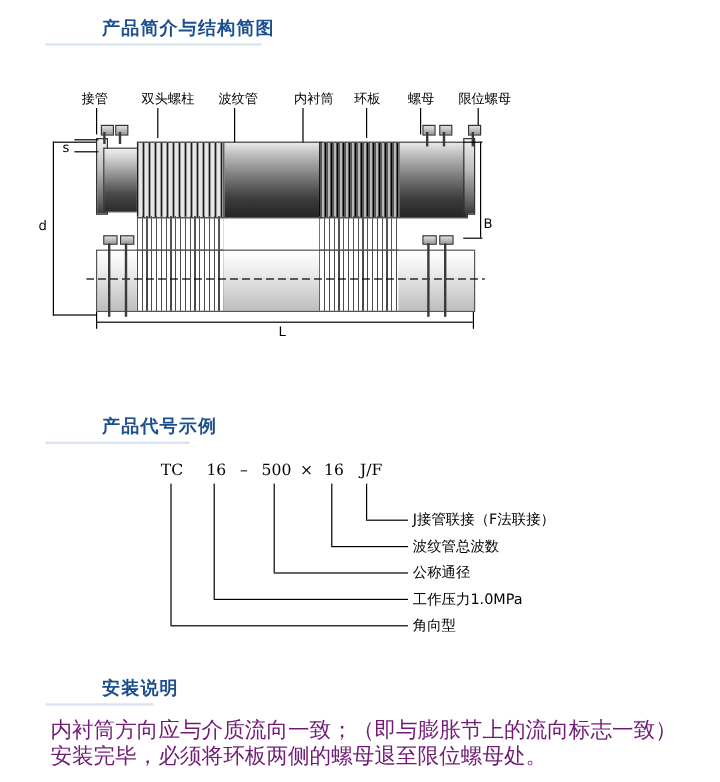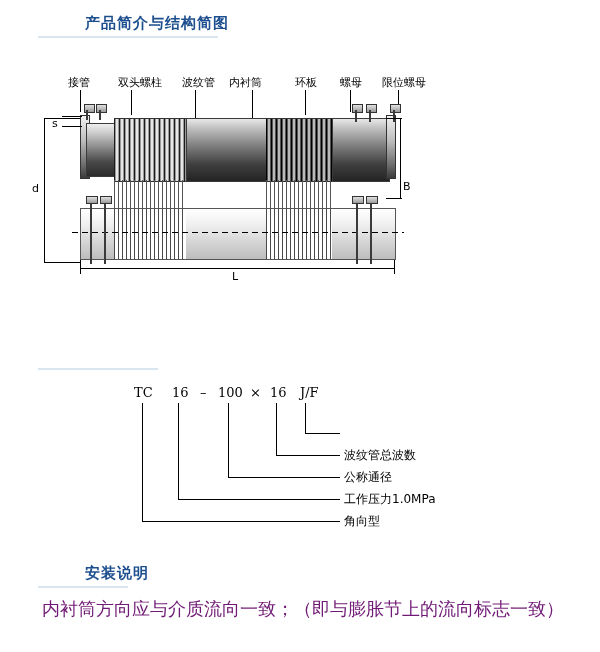--- a/index.html
+++ b/index.html
@@ -174,21 +174,21 @@
 <div class="page">
 
   <div class="section-title" style="left:38px; top:14px;">产品简介与结构简图</div>
   <div class="title-rule" style="left:38px; top:36px; width:180px;"></div>
 
   <div class="diagram">
 
     <div class="callout-label" style="left:68px; top:15px;">接管</div>
     <div class="callout-label" style="left:118px; top:15px;">双头螺柱</div>
     <div class="callout-label" style="left:182px; top:15px;">波纹管</div>
-    <div class="callout-label" style="left:229px; top:15px;">内衬筒</div>
+    <div class="callout-label" style="left:245px; top:15px;">内衬筒</div>
     <div class="callout-label" style="left:295px; top:15px;">环板</div>
     <div class="callout-label" style="left:340px; top:15px;">螺母</div>
     <div class="callout-label" style="left:382px; top:15px;">限位螺母</div>
 
     <div class="leader" style="left:80px;  top:30px; height:22px;"></div>
     <div class="leader" style="left:131px; top:30px; height:25px;"></div>
     <div class="leader" style="left:195px; top:30px; height:32px;"></div>
     <div class="leader" style="left:252px; top:30px; height:50px;"></div>
     <div class="leader" style="left:305px; top:30px; height:25px;"></div>
     <div class="leader" style="left:350px; top:30px; height:22px;"></div>
@@ -251,50 +251,53 @@
     <div class="nut" style="left:100px; top:136px; width:10px; height:6px;"></div>
     <div class="nut" style="left:352px; top:136px; width:10px; height:6px;"></div>
     <div class="nut" style="left:366px; top:136px; width:10px; height:6px;"></div>
 
     <div class="hline" style="left:80px; top:208px; width:314px;"></div>
     <div class="vline" style="left:80px; top:200px; height:14px;"></div>
     <div class="vline" style="left:394px; top:200px; height:14px;"></div>
     <div class="dimtext" style="left:232px; top:210px;">L</div>
   </div>
 
+  <div class="section-title" style="left:38px; top:346px;">产品代号示例</div>
   <div class="title-rule" style="left:38px; top:368px; width:120px;"></div>
 
   <div class="code-area">
 
     <div class="code-token" style="left:134px; top:10px;">TC</div>
     <div class="code-token" style="left:172px; top:10px;">16</div>
     <div class="code-token" style="left:200px; top:10px;">–</div>
-    <div class="code-token" style="left:218px; top:10px;">100</div>
+    <div class="code-token" style="left:218px; top:10px;">500</div>
     <div class="code-token" style="left:250px; top:10px;">×</div>
     <div class="code-token" style="left:270px; top:10px;">16</div>
     <div class="code-token" style="left:300px; top:10px;">J/F</div>
 
     <div class="vline" style="left:305px; top:28px; height:30px;"></div>
     <div class="vline" style="left:276px; top:28px; height:52px;"></div>
     <div class="vline" style="left:228px; top:28px; height:74px;"></div>
     <div class="vline" style="left:178px; top:28px; height:96px;"></div>
     <div class="vline" style="left:142px; top:28px; height:118px;"></div>
 
     <div class="hline" style="left:305px; top:58px; width:35px;"></div>
     <div class="hline" style="left:276px; top:80px; width:64px;"></div>
     <div class="hline" style="left:228px; top:102px; width:112px;"></div>
     <div class="hline" style="left:178px; top:124px; width:162px;"></div>
     <div class="hline" style="left:142px; top:146px; width:198px;"></div>
 
+    <div class="code-desc" style="left:344px; top:50px;">J接管联接（F法联接）</div>
     <div class="code-desc" style="left:344px; top:72px;">波纹管总波数</div>
     <div class="code-desc" style="left:344px; top:94px;">公称通径</div>
     <div class="code-desc" style="left:344px; top:116px;">工作压力1.0MPa</div>
     <div class="code-desc" style="left:344px; top:138px;font-family:Liberation Serif, serif;">角向型</div>
   </div>
 
   <div class="section-title" style="left:38px; top:564px;">安装说明</div>
   <div class="title-rule" style="left:38px; top:586px; width:90px;"></div>
 
   <div class="notes">
     <div>内衬筒方向应与介质流向一致；（即与膨胀节上的流向标志一致）</div>
+    <div>安装完毕，必须将环板两侧的螺母退至限位螺母处。</div>
   </div>
 
 </div>
 
 </body></html>

